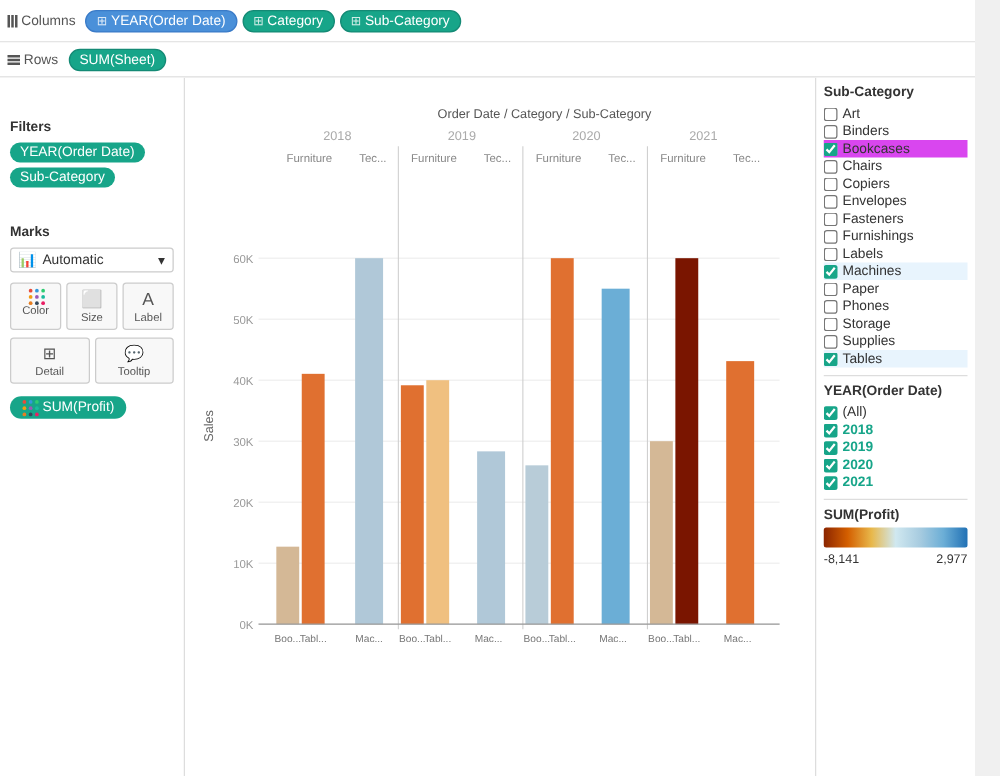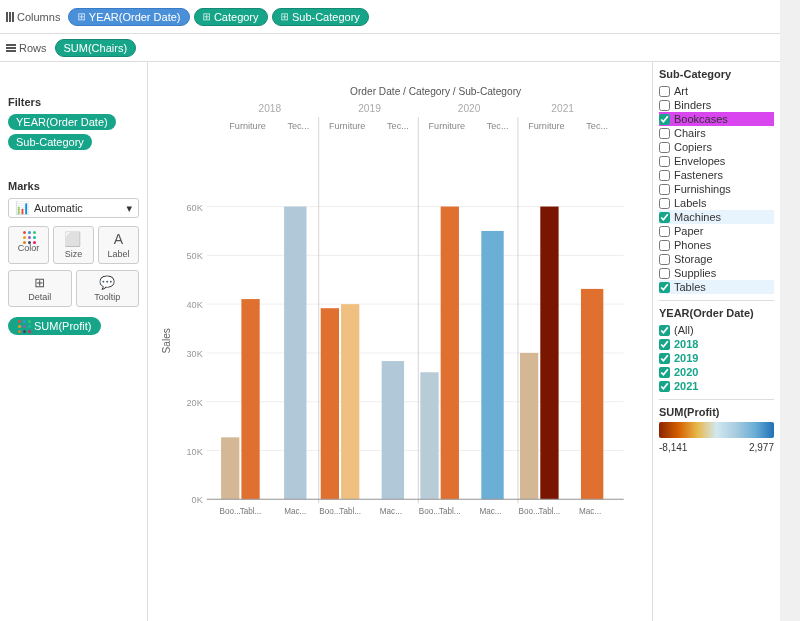--- a/index.html
+++ b/index.html
@@ -93,21 +93,21 @@
   <div class="rows-bar">
     <div class="rows-label">
       <div class="rows-icon">
         <div class="row-line"></div>
         <div class="row-line"></div>
         <div class="row-line"></div>
       </div>
       <span>Rows</span>
     </div>
     <div class="pill pill-teal">
-      <span>SUM(Chairs)</span>
+      <span>SUM(Sheet)</span>
     </div>
   </div>
 
   <div class="content-area">
 
     <div class="left-sidebar">
       <div class="section-title">Filters</div>
       <div class="filter-pill">YEAR(Order Date)</div><br>
       <div class="filter-pill">Sub-Category</div>
       

